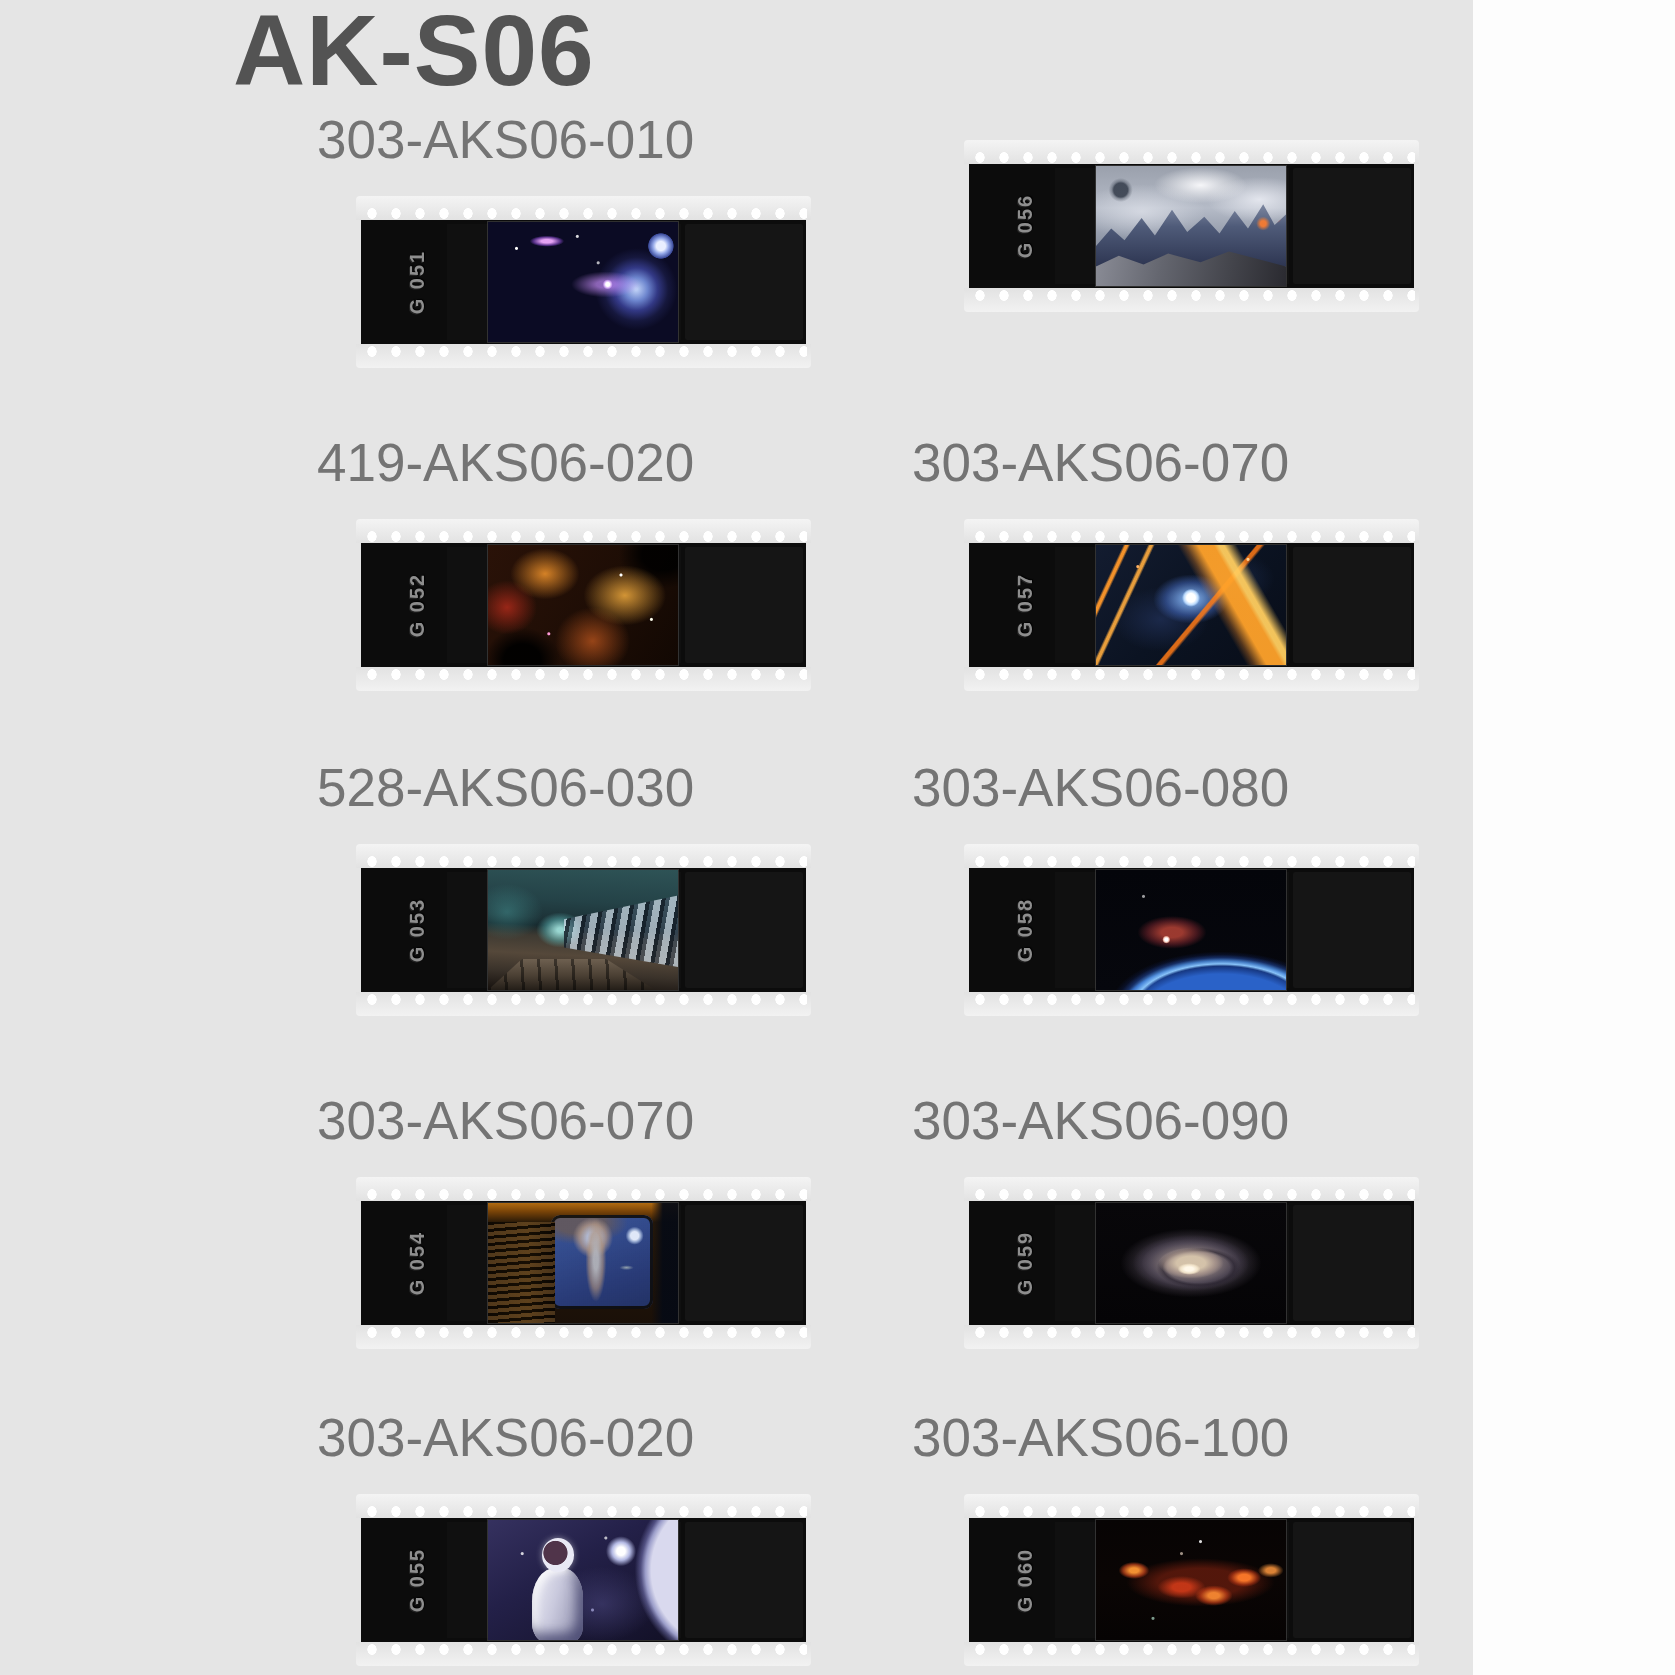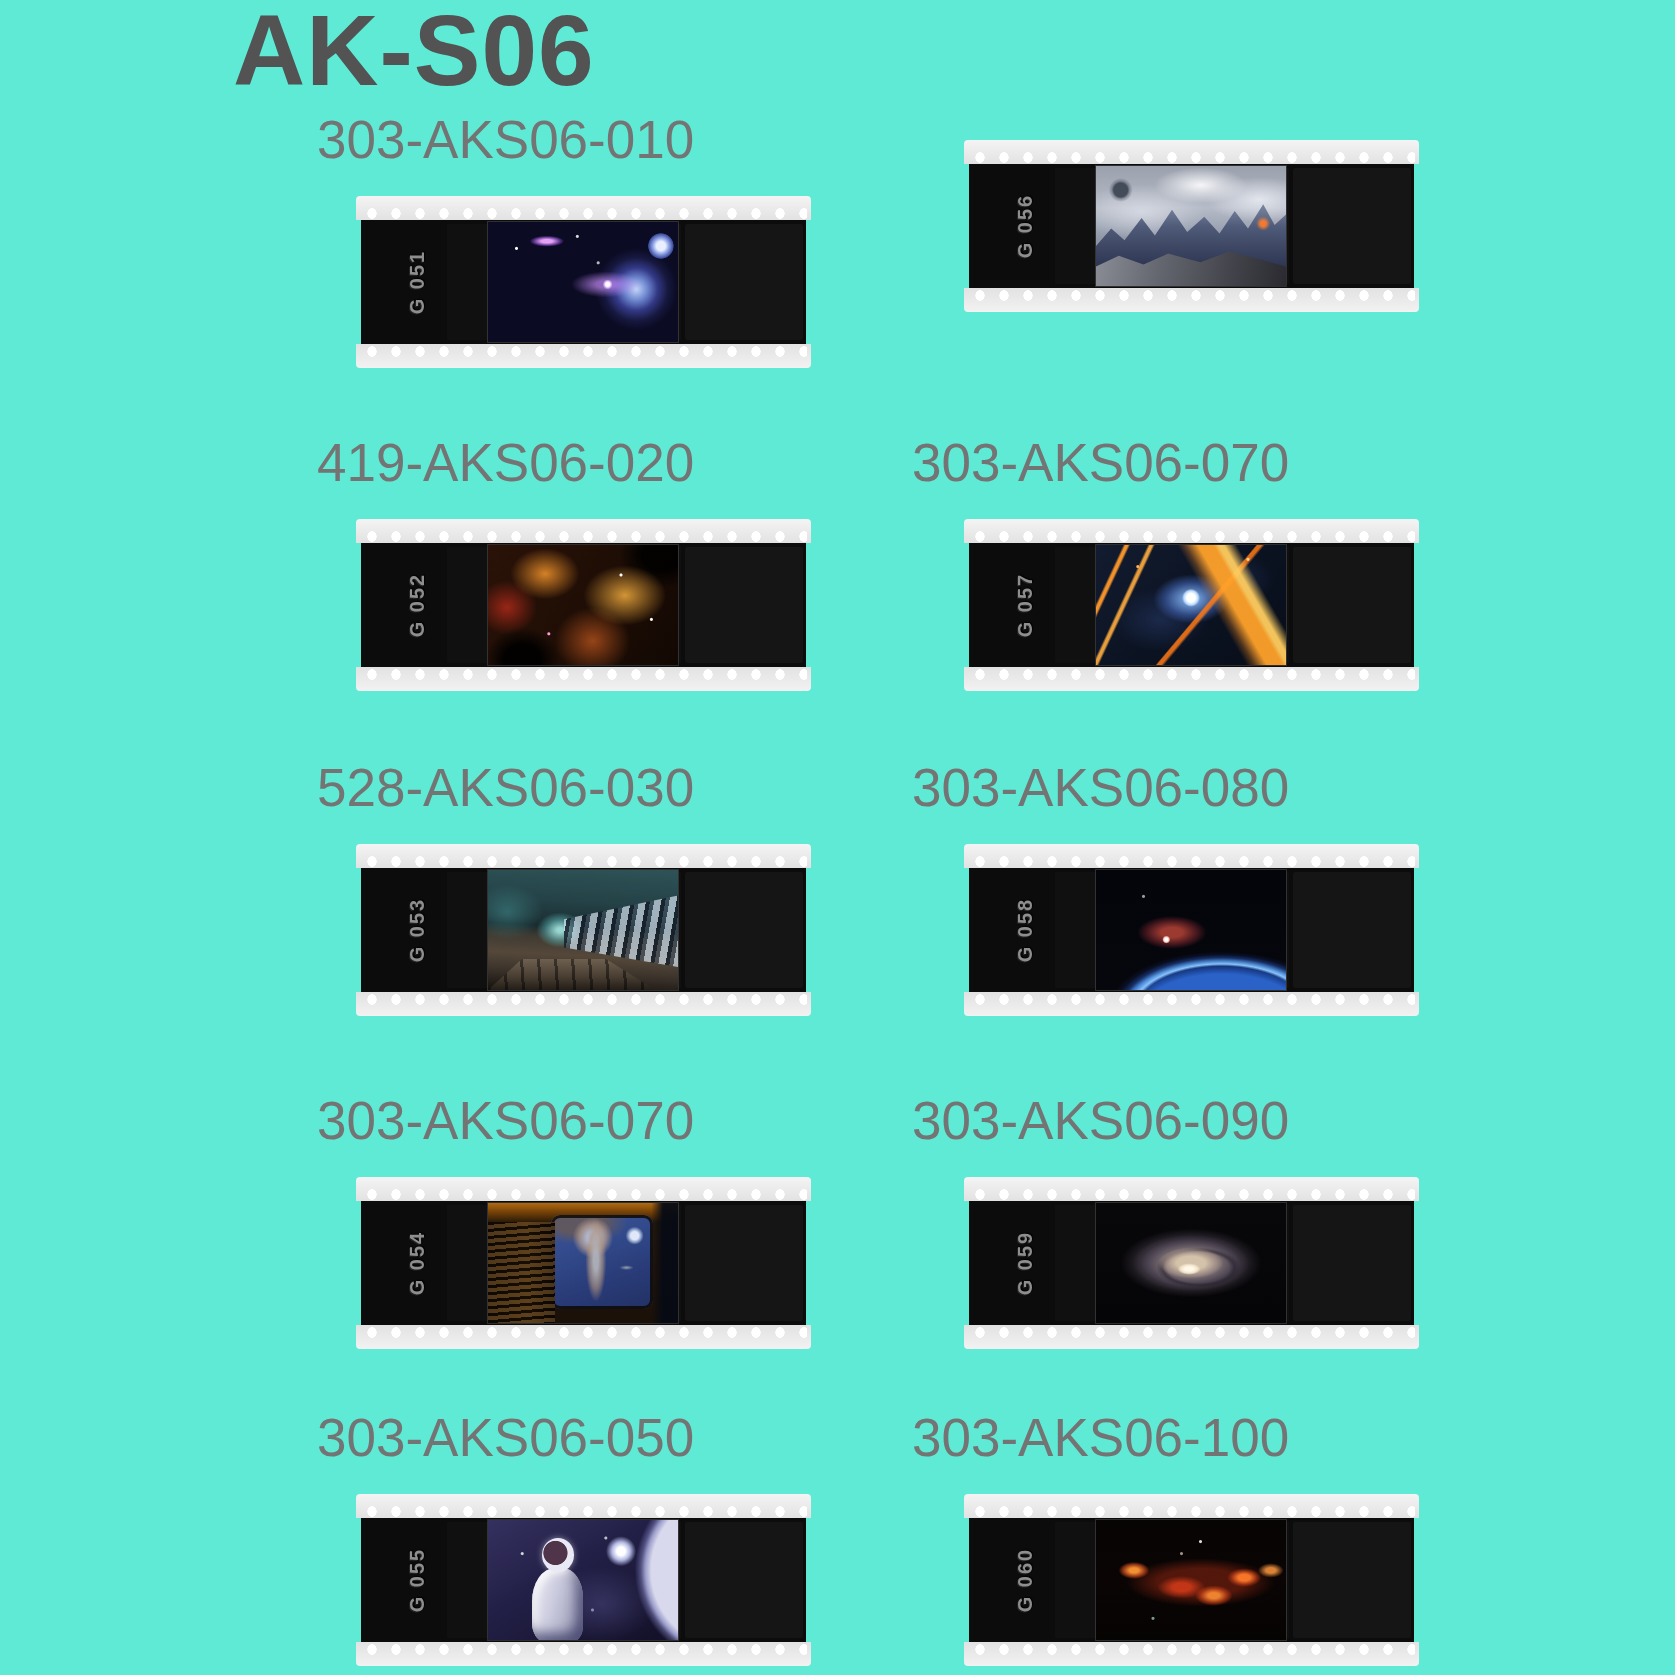--- a/index.html
+++ b/index.html
@@ -1,16 +1,16 @@
 <!DOCTYPE html>
 <html><head>
 <meta charset="utf-8">
 <style>
   html,body{margin:0;padding:0;background:#fdfdfd;}
-  .page{position:relative;width:1675px;height:1675px;background:#5eead4;overflow:hidden;
+  .page{position:relative;width:1473px;height:1675px;background:#e5e5e5;overflow:hidden;
         font-family:"Liberation Sans","DejaVu Sans",sans-serif;}
   .title{position:absolute;left:233px;top:0px;font-size:100px;font-weight:bold;color:#535353;letter-spacing:1px;line-height:1.0;}
 
   .cell{position:absolute;width:520px;margin-left:34px;}
   .col-l{left:283px}
   .col-r{left:878px}
   .row-0{top:112px}
   .row-1{top:435px}
   .row-2{top:760px}
   .row-3{top:1093px}
@@ -248,21 +248,21 @@
         <span class="code">G 054</span>
         <div class="photo g054"></div>
       </div>
       <div class="band band-bot">
           <div class="holes"></div>
         </div>
     </div>
   </div>
 
   <div class="cell col-l row-4">
-    <div class="label">303-AKS06-050</div>
+    <div class="label">303-AKS06-020</div>
     <div class="film">
       <div class="band band-top">
           <div class="holes"></div>
         </div>
       <div class="fbody">
         <div class="frame1"></div>
         <div class="frame2"></div>
         <span class="code">G 055</span>
         <div class="photo g055"></div>
       </div>

